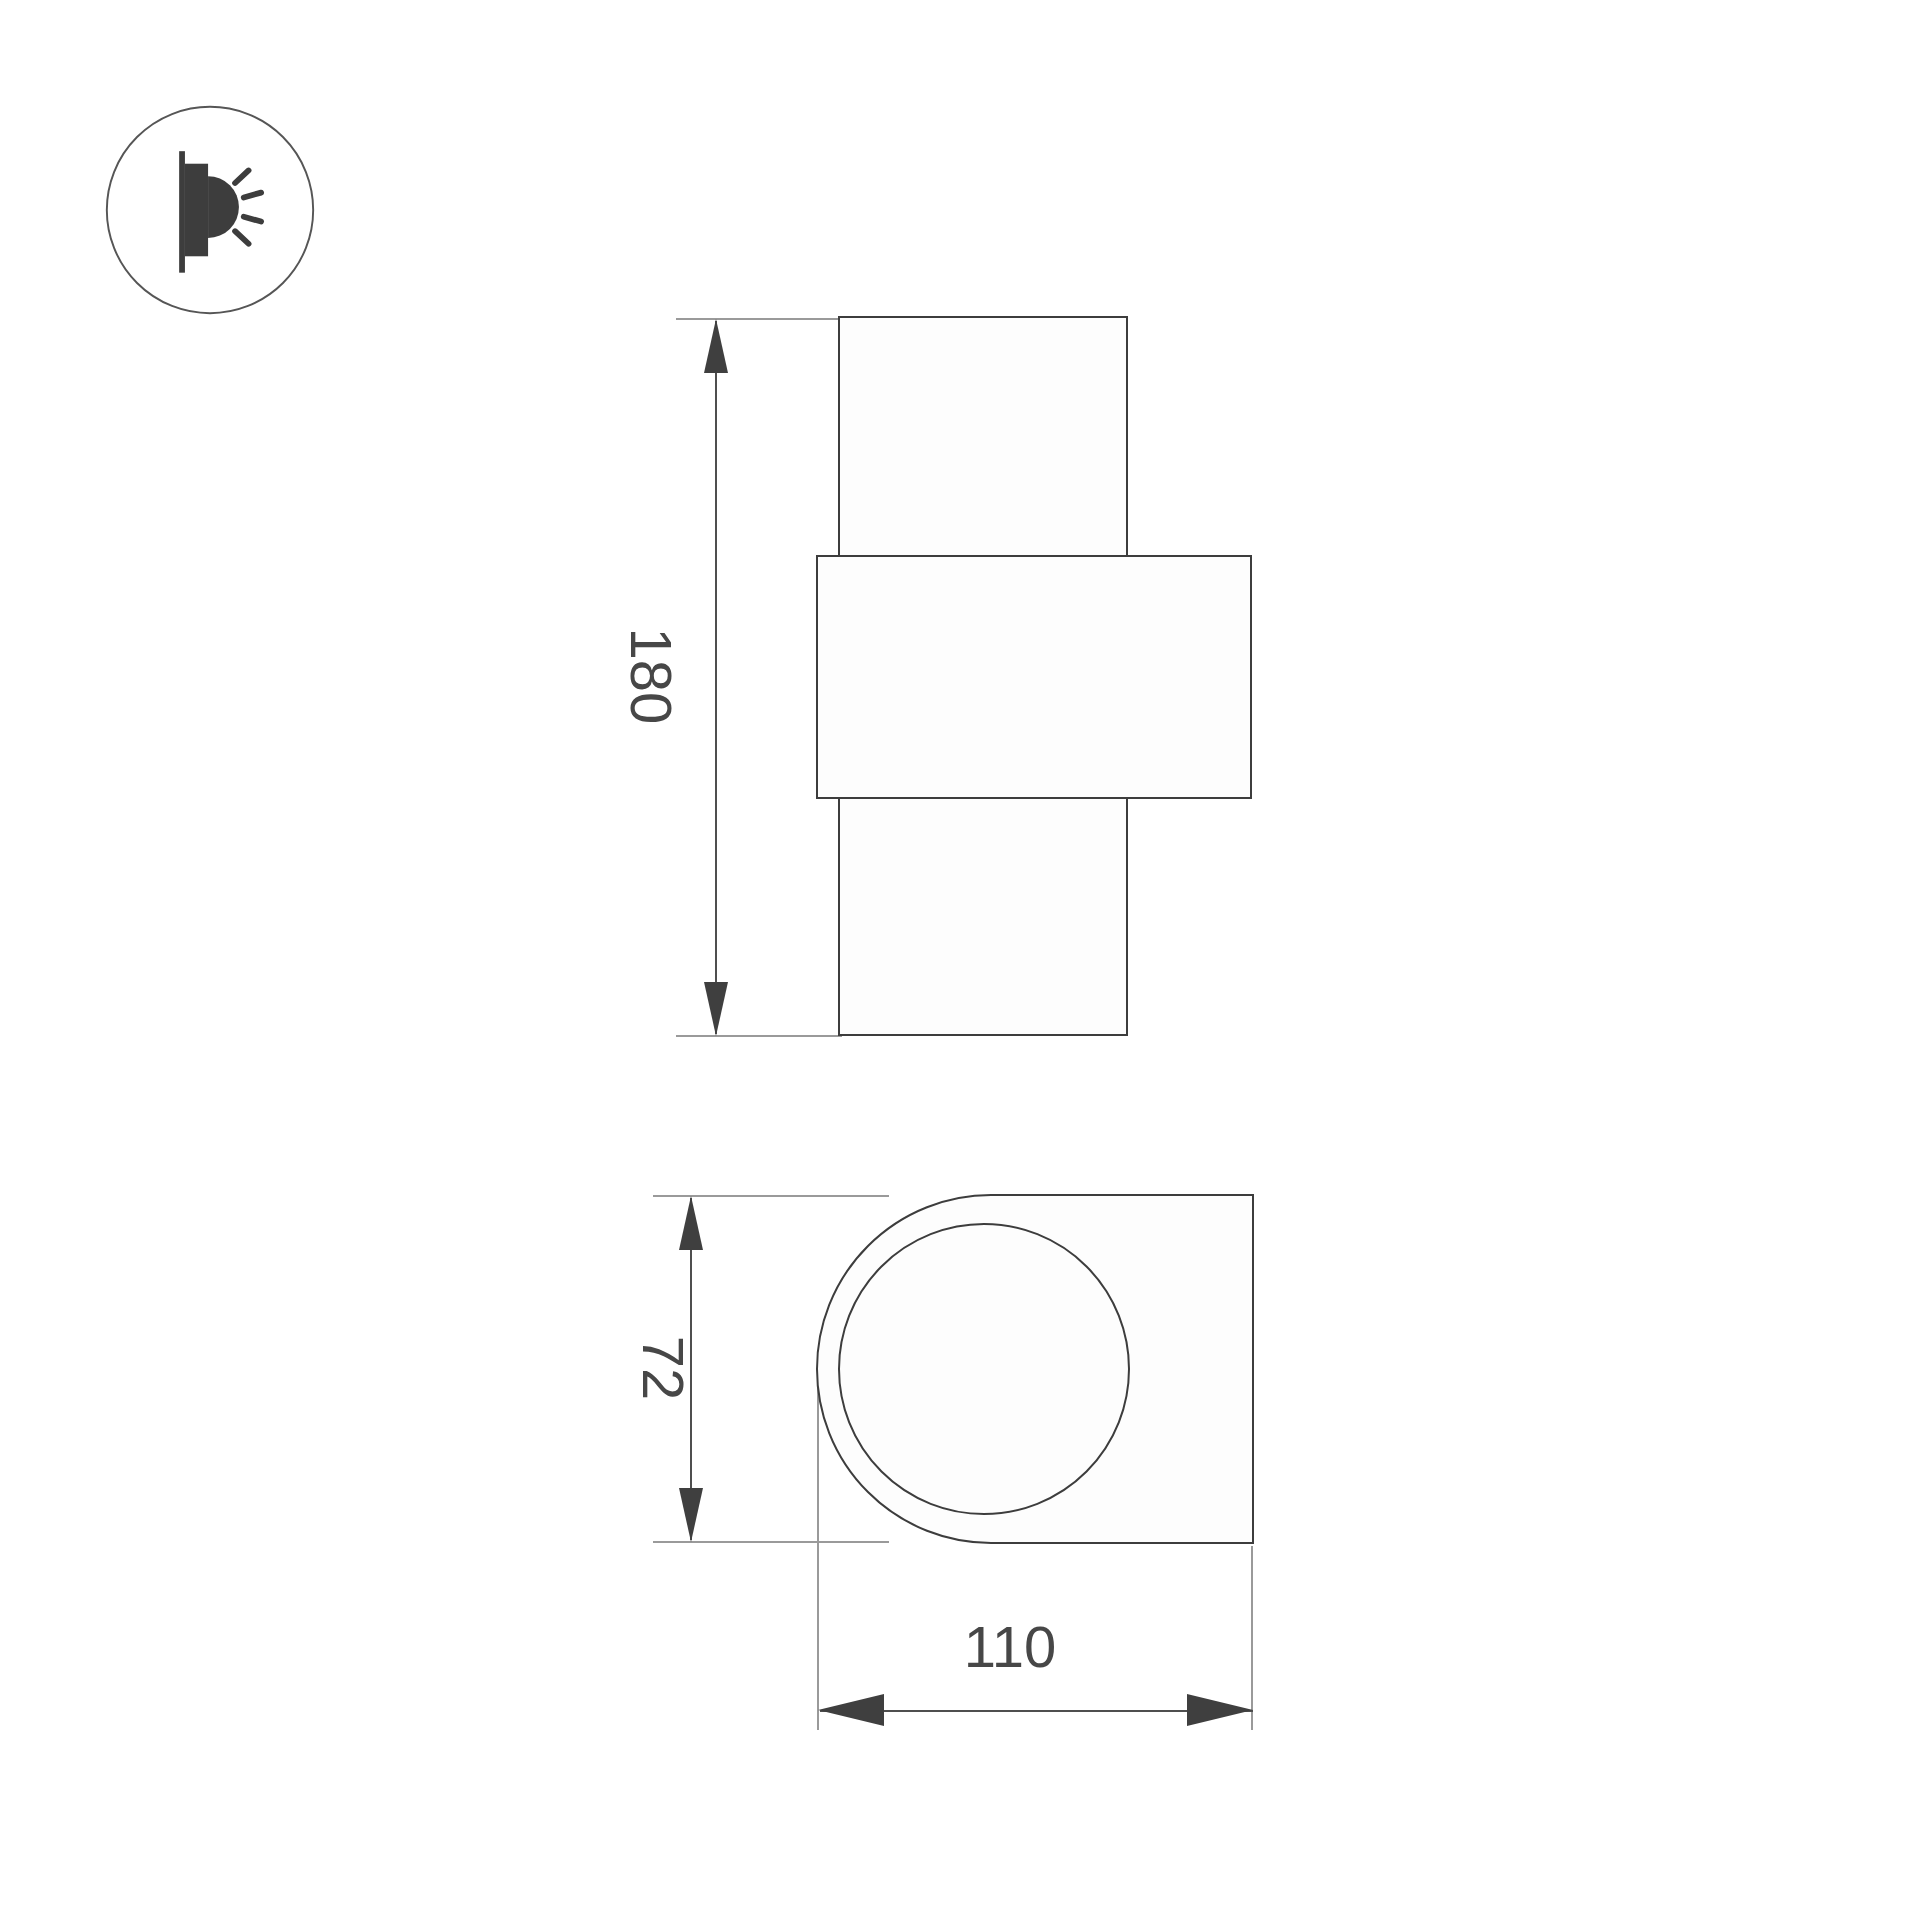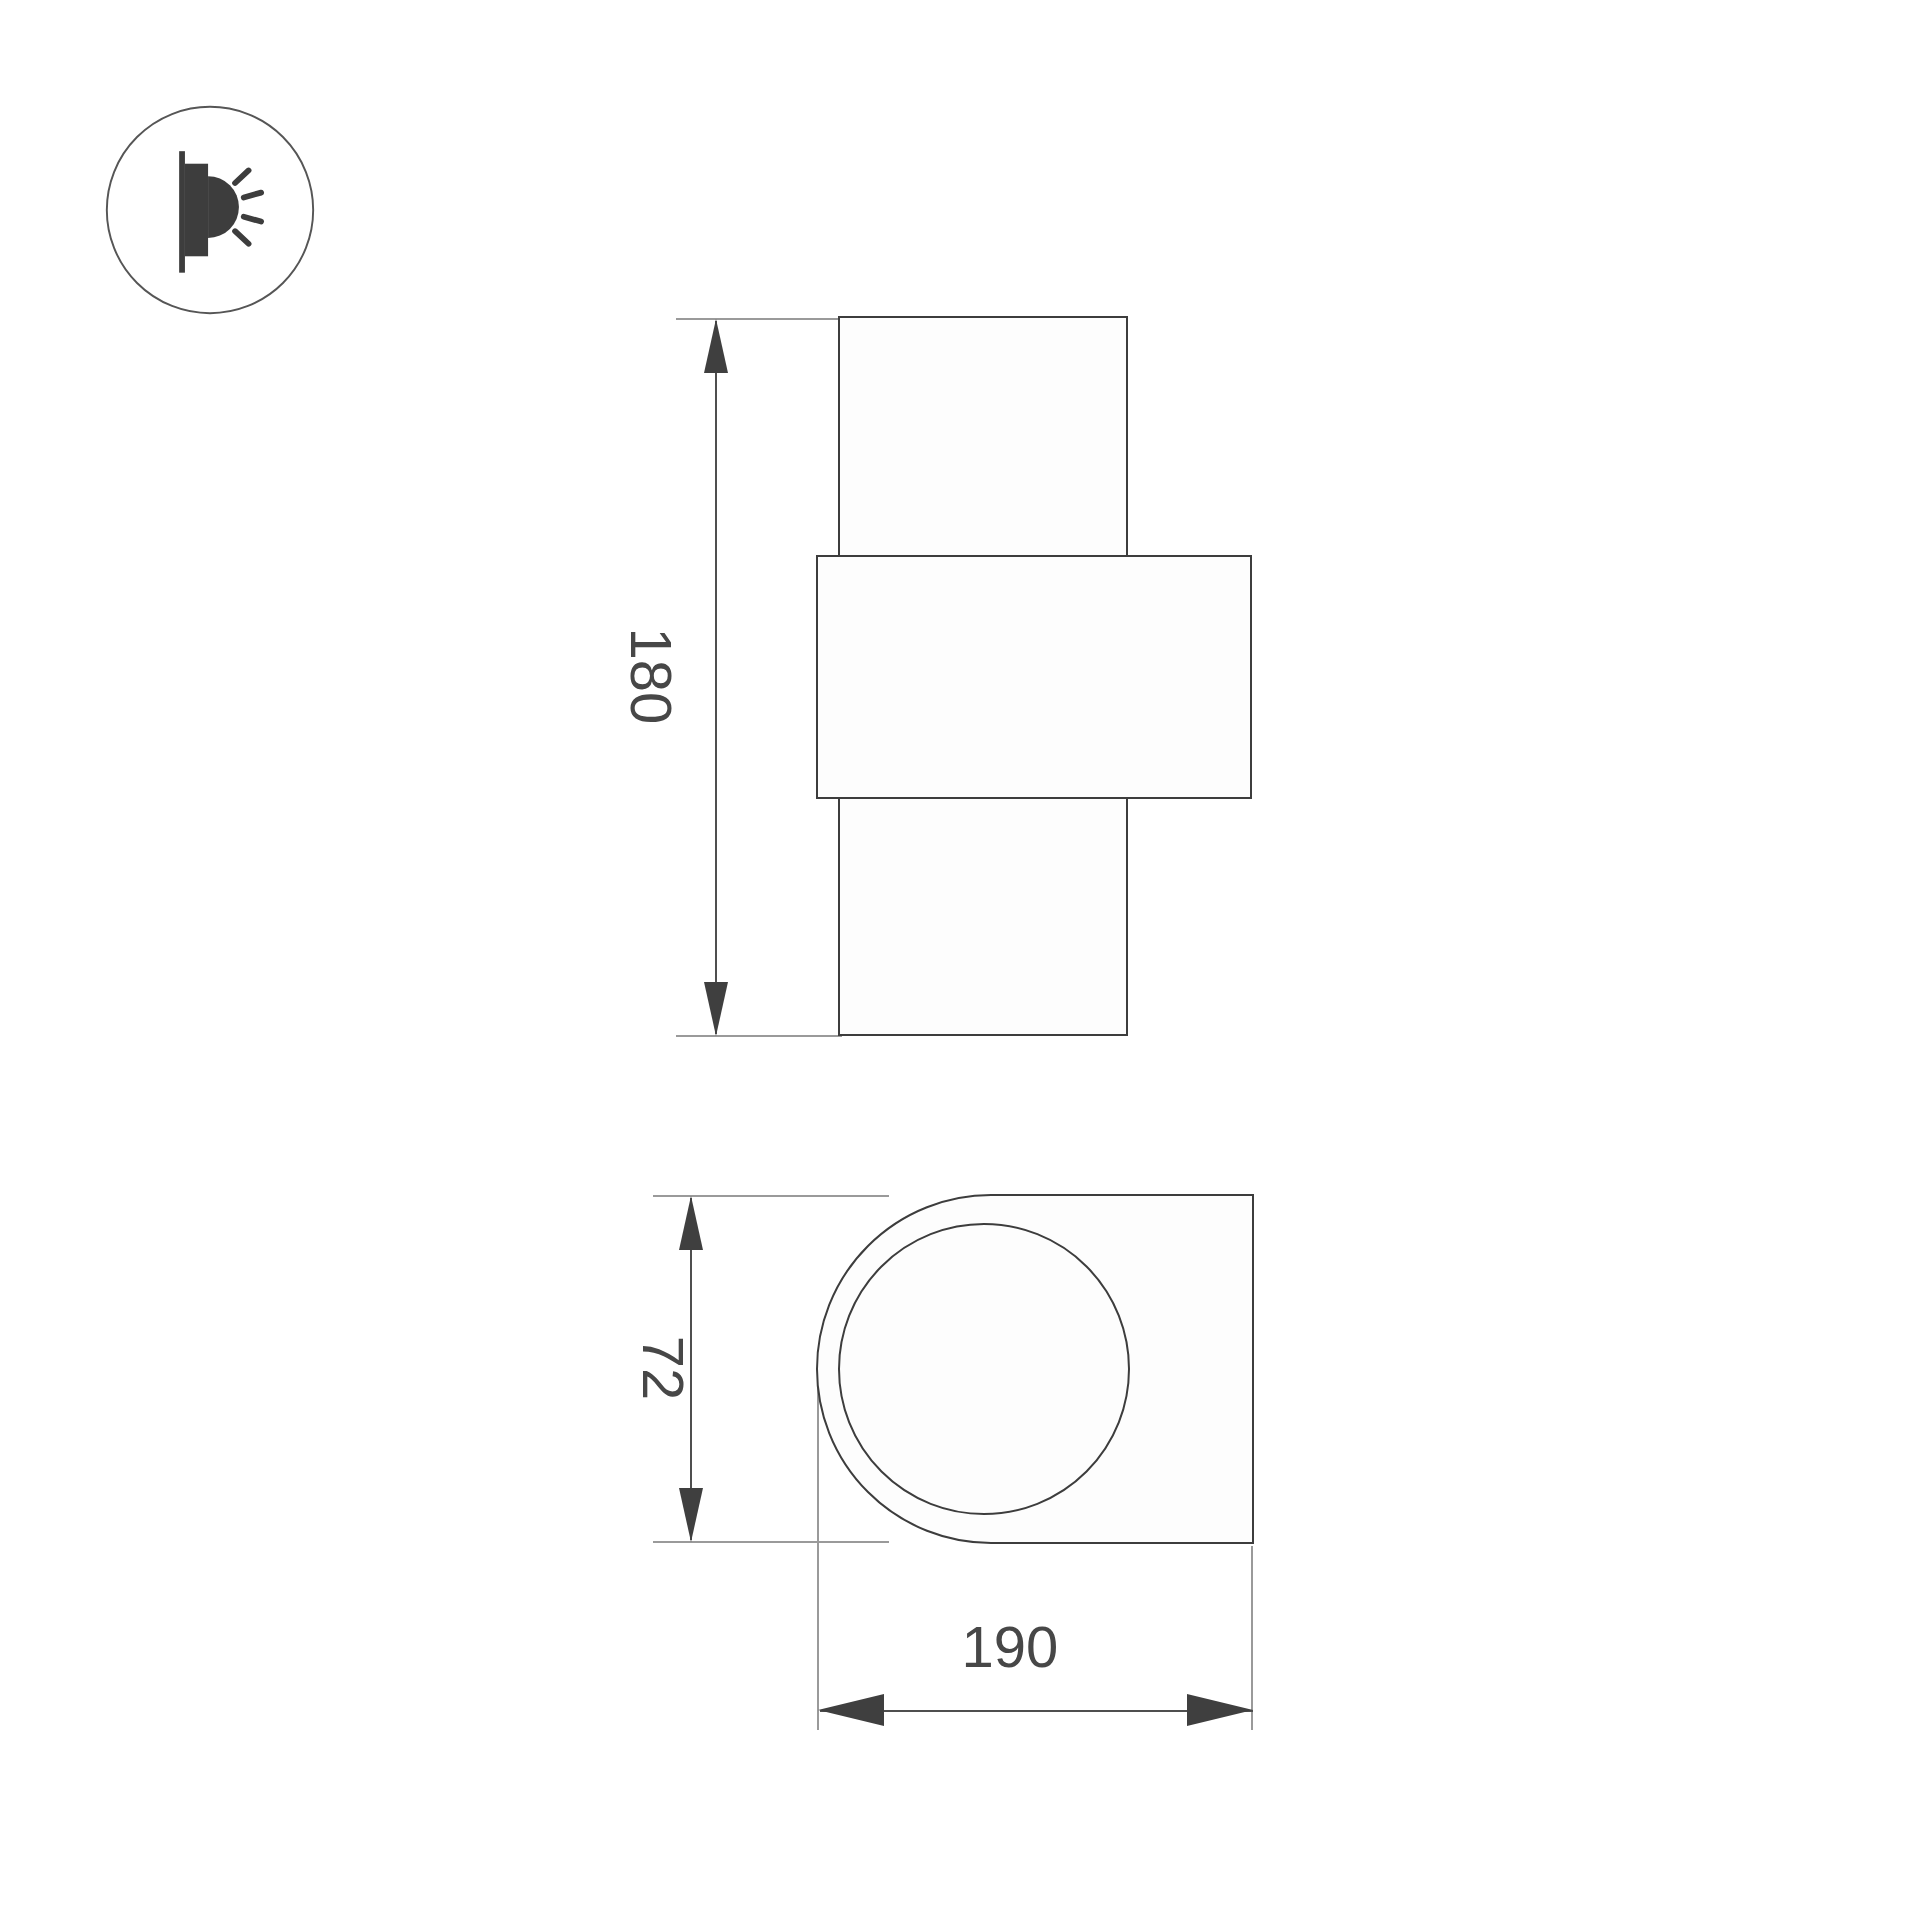--- a/index.html
+++ b/index.html
@@ -102,16 +102,16 @@
 
   <div class="dimline" style="left:820px; top:1710px; width:433px; height:1.9px;"></div>
   <div class="arrow arrow-left" style="left:818px; top:1694px;"></div>
   <div class="arrow arrow-right" style="left:1187px; top:1694px;"></div>
 
   <div class="shape side-body"></div>
   <div class="shape side-circle"></div>
 
   <div class="dim-label vertical" style="left:663px; top:1368px;">72</div>
 
-  <div class="dim-label" style="left:1010px; top:1647px;">190</div>
+  <div class="dim-label" style="left:1010px; top:1647px;">110</div>
 
 </div>
 
 
 </body></html>

